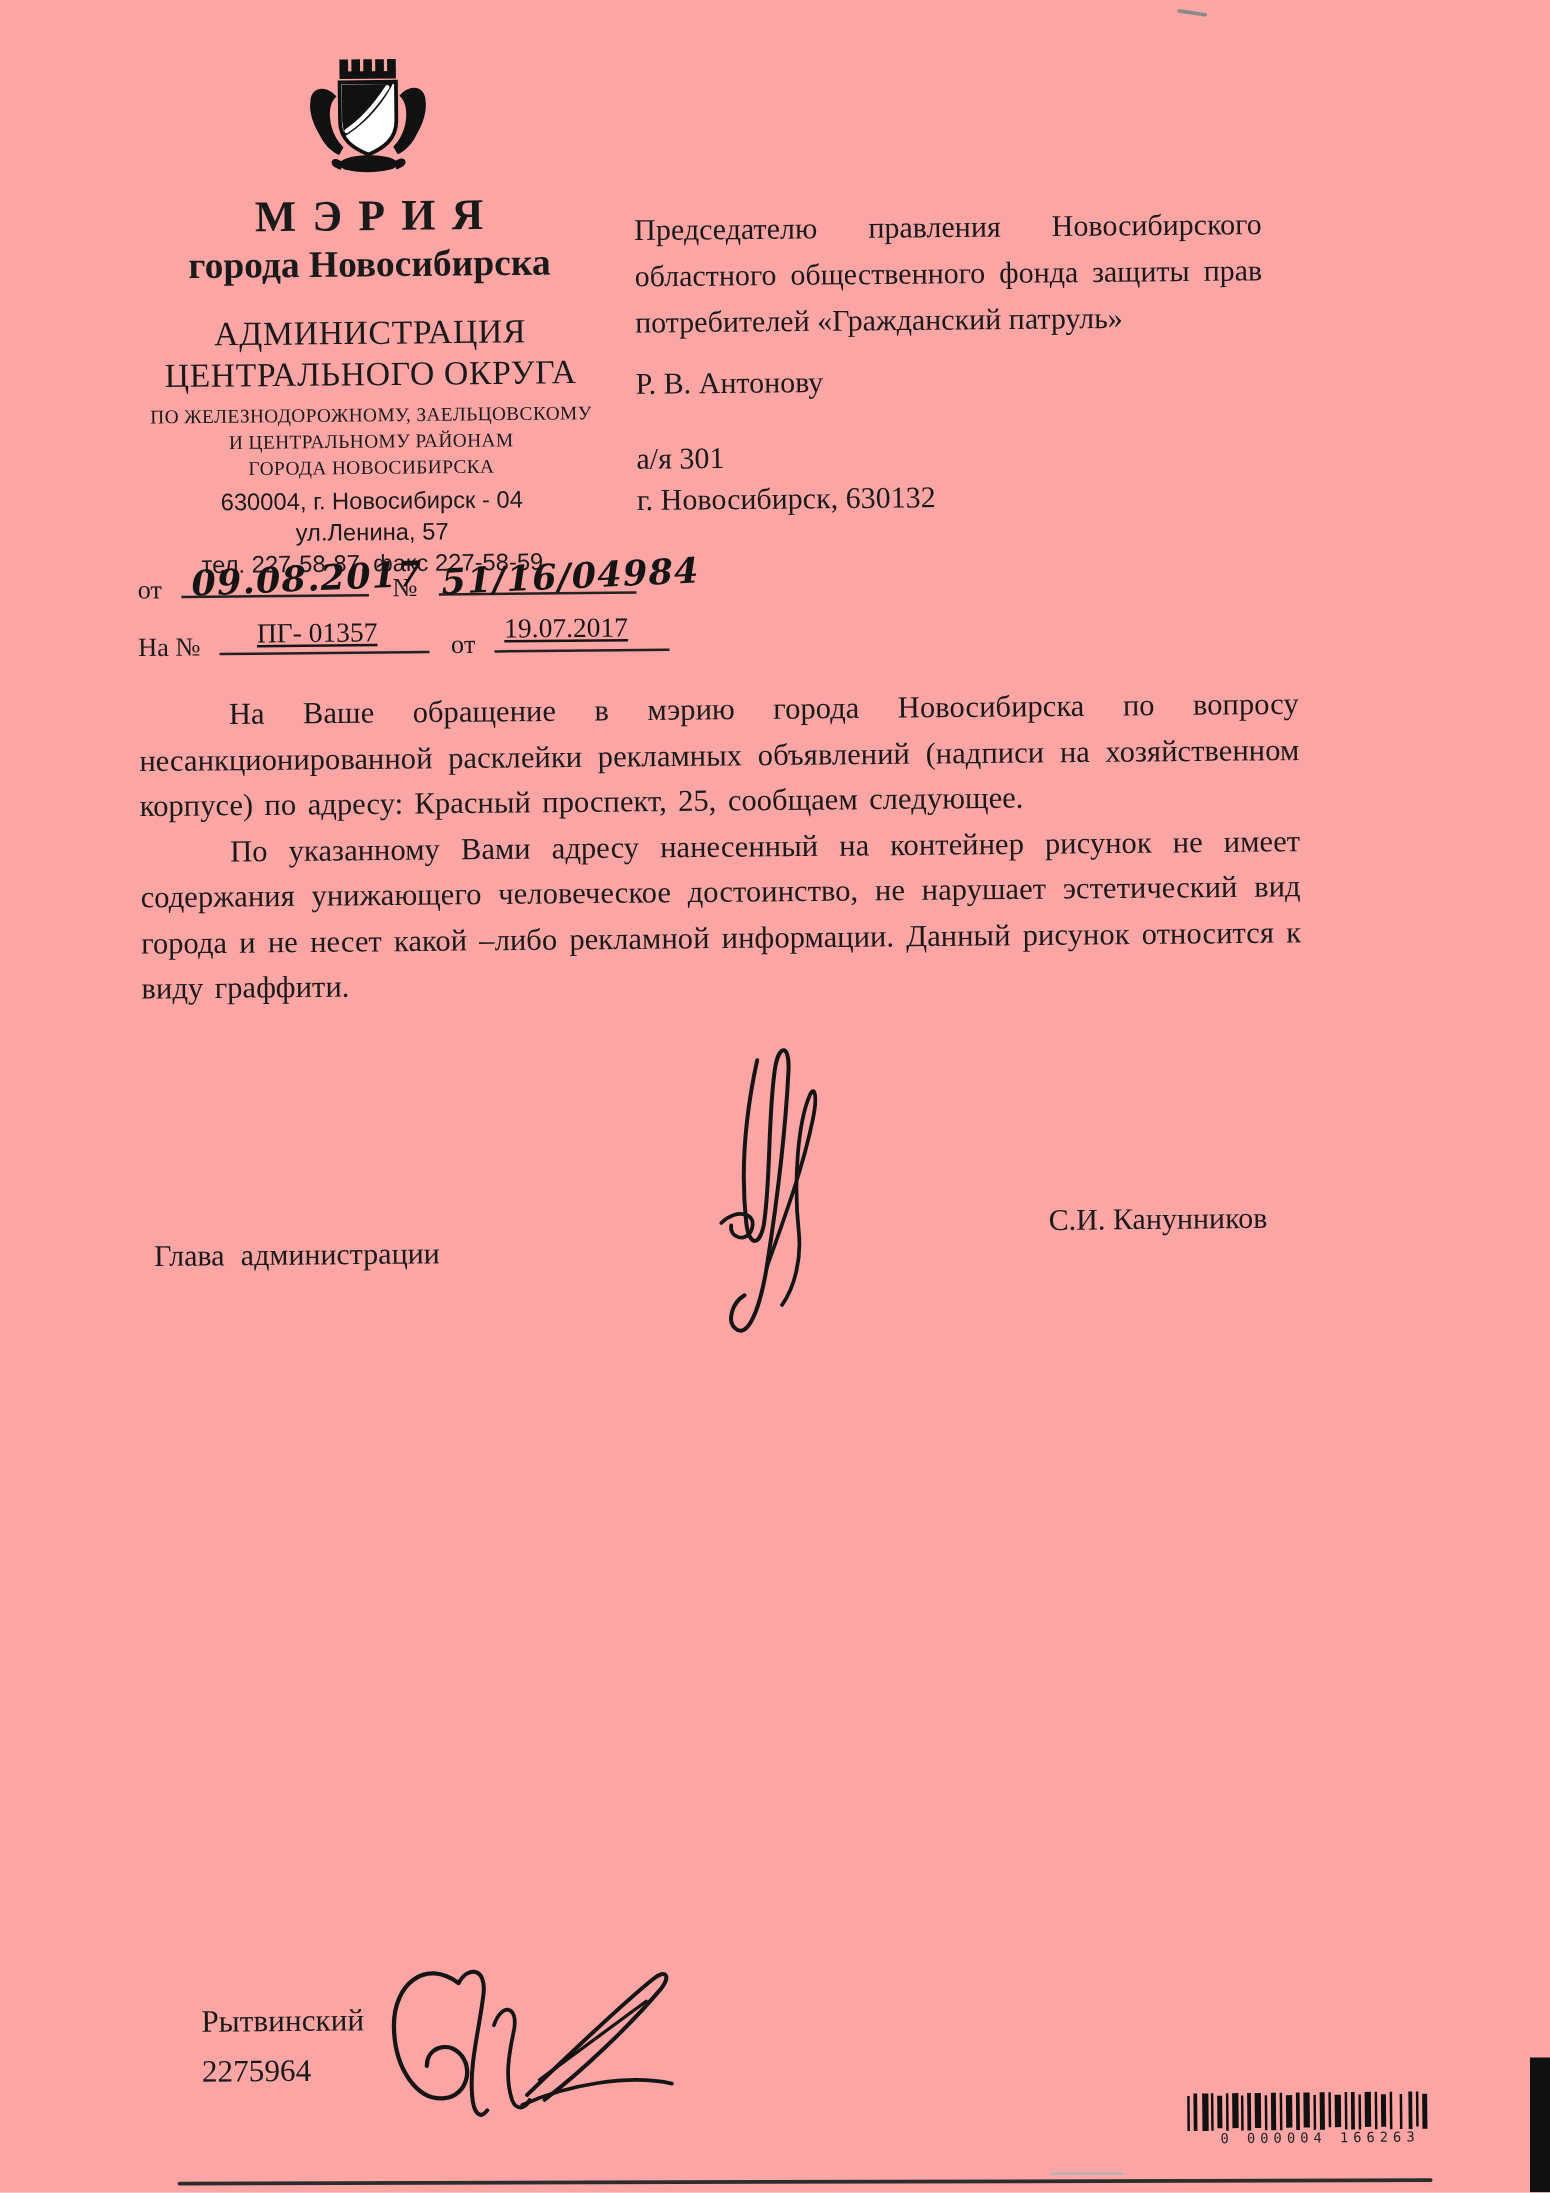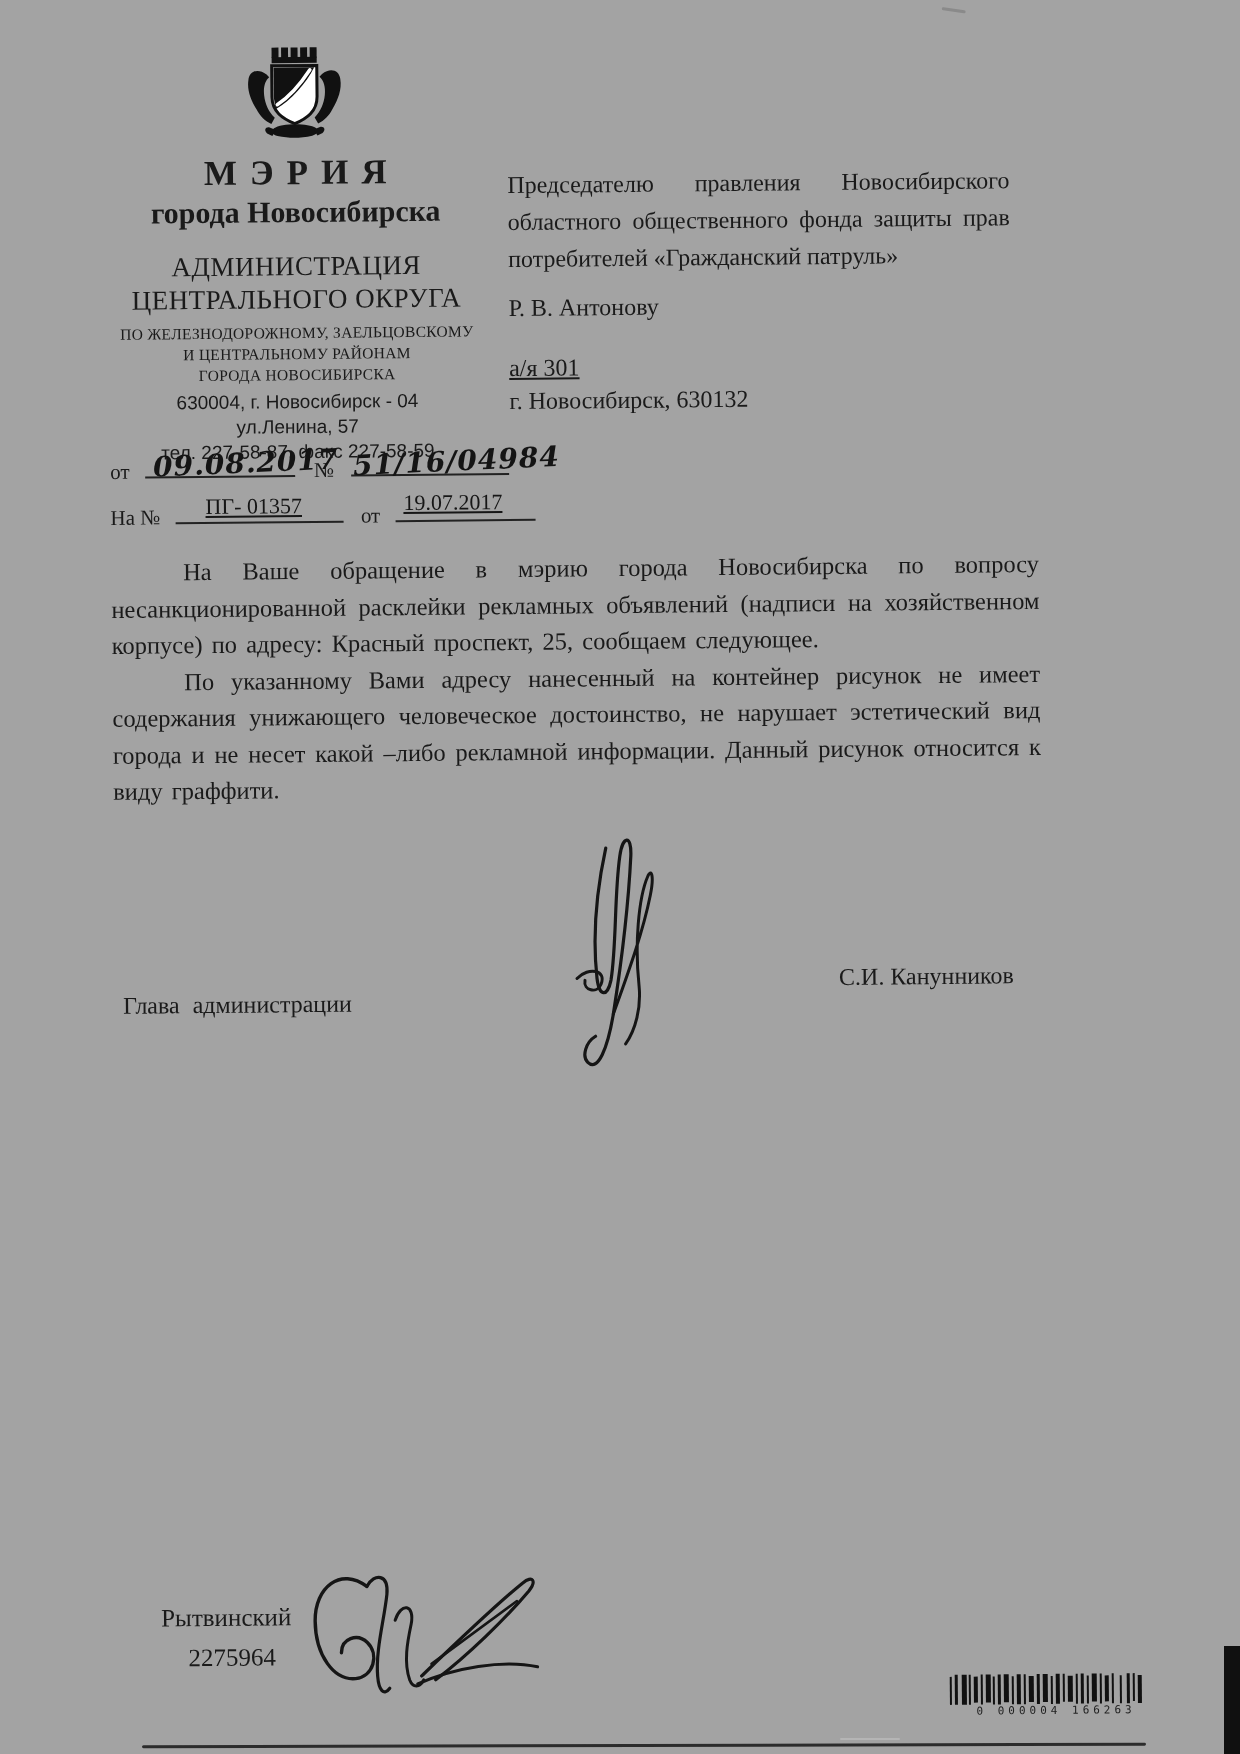--- a/index.html
+++ b/index.html
@@ -1,18 +1,18 @@
 <!DOCTYPE html>
 <html><head>
 <meta charset="utf-8">
 <style>
   html,body{margin:0;padding:0;background:#e8e8e8;}
   #page{
     position:relative; width:1240px; height:1754px; margin:0 auto;
-    background:#a3a3a3; overflow:hidden;
+    background:#fca5a5; overflow:hidden;
     font-family:"Liberation Serif", serif; color:#1a1a1a;
   }
   #doc{position:absolute; inset:0; transform:rotate(-0.55deg); transform-origin:50% 38%;}
 
   
   .letterhead{position:absolute; left:100px; top:40px; width:400px; text-align:center;}
   .emblem{display:block; margin:0 auto 6px auto; width:104px; height:104px;}
   .lh-title1{font-size:35px; font-weight:bold; letter-spacing:13px; margin-left:13px;}
   .lh-title2{font-size:30px; font-weight:bold; margin-top:2px;}
   .lh-dept{font-size:27px; margin-top:2px; letter-spacing:0.5px;}
@@ -49,21 +49,21 @@
   }
   .body-text p{margin:0; text-indent:72px;}
 
   
   .sig-title{position:absolute; left:120px; top:988px; font-size:24px; word-spacing:7px; white-space:nowrap;}
   .sig-name{position:absolute; left:836px; top:966px; font-size:24px; white-space:nowrap;}
   .sig-main{position:absolute; left:548px; top:826px; width:128px; height:252px;}
   .sig-footer{position:absolute; left:262px; top:1556px; width:290px; height:160px;}
 
   .exec-name{position:absolute; left:152px; top:1600px; font-size:25px; white-space:nowrap;}
-  .exec-phone{position:absolute; left:152px; top:1640px; font-size:25px; white-space:nowrap;margin-left:27px;}
+  .exec-phone{position:absolute; left:152px; top:1640px; font-size:25px; white-space:nowrap;}
 
   
   .barcode{position:absolute; left:938px; top:1676px; width:216px; text-align:center;}
   .barcode svg{display:block; width:216px; height:34px;}
   .barcode-digits{
     font-family:"DejaVu Sans Mono", monospace; font-size:11px; letter-spacing:4px;
     color:#222; margin-top:-2px; white-space:nowrap;
   }
 
   
@@ -132,21 +132,21 @@
         <span class="typed" style="left:30px;">ПГ- 01357</span>
       </span>
       <span>от</span>
       <span class="uline" style="width:140px; margin-left:10px;">
         <span class="typed" style="left:8px; bottom:4px;">19.07.2017</span>
       </span>
     </div>
 
     <div class="addressee-org">Председателю правления Новосибирского областного общественного фонда защиты прав потребителей «Гражданский патруль»</div>
     <div class="addr-line" style="top:294px;">Р. В. Антонову</div>
-    <div class="addr-line" style="top:354px;text-decoration:underline;">а/я 301</div>
+    <div class="addr-line" style="top:354px;">а/я 301</div>
     <div class="addr-line" style="top:387px;">г. Новосибирск, 630132</div>
 
     <div class="body-text">
       <p>На Ваше обращение в мэрию города Новосибирска по вопросу несанкционированной расклейки  рекламных объявлений (надписи на хозяйственном корпусе) по адресу: Красный проспект, 25,  сообщаем следующее.</p>
       <p>По указанному Вами адресу нанесенный на контейнер рисунок не имеет содержания унижающего человеческое достоинство, не нарушает эстетический вид города и не несет какой –либо рекламной информации. Данный рисунок относится к виду граффити.</p>
     </div>
 
     <div class="sig-title">Глава администрации</div>
 
     <svg class="sig-main" viewBox="0 0 128 252" xmlns="http://www.w3.org/2000/svg" fill="none" stroke="#151515" stroke-linecap="round">

